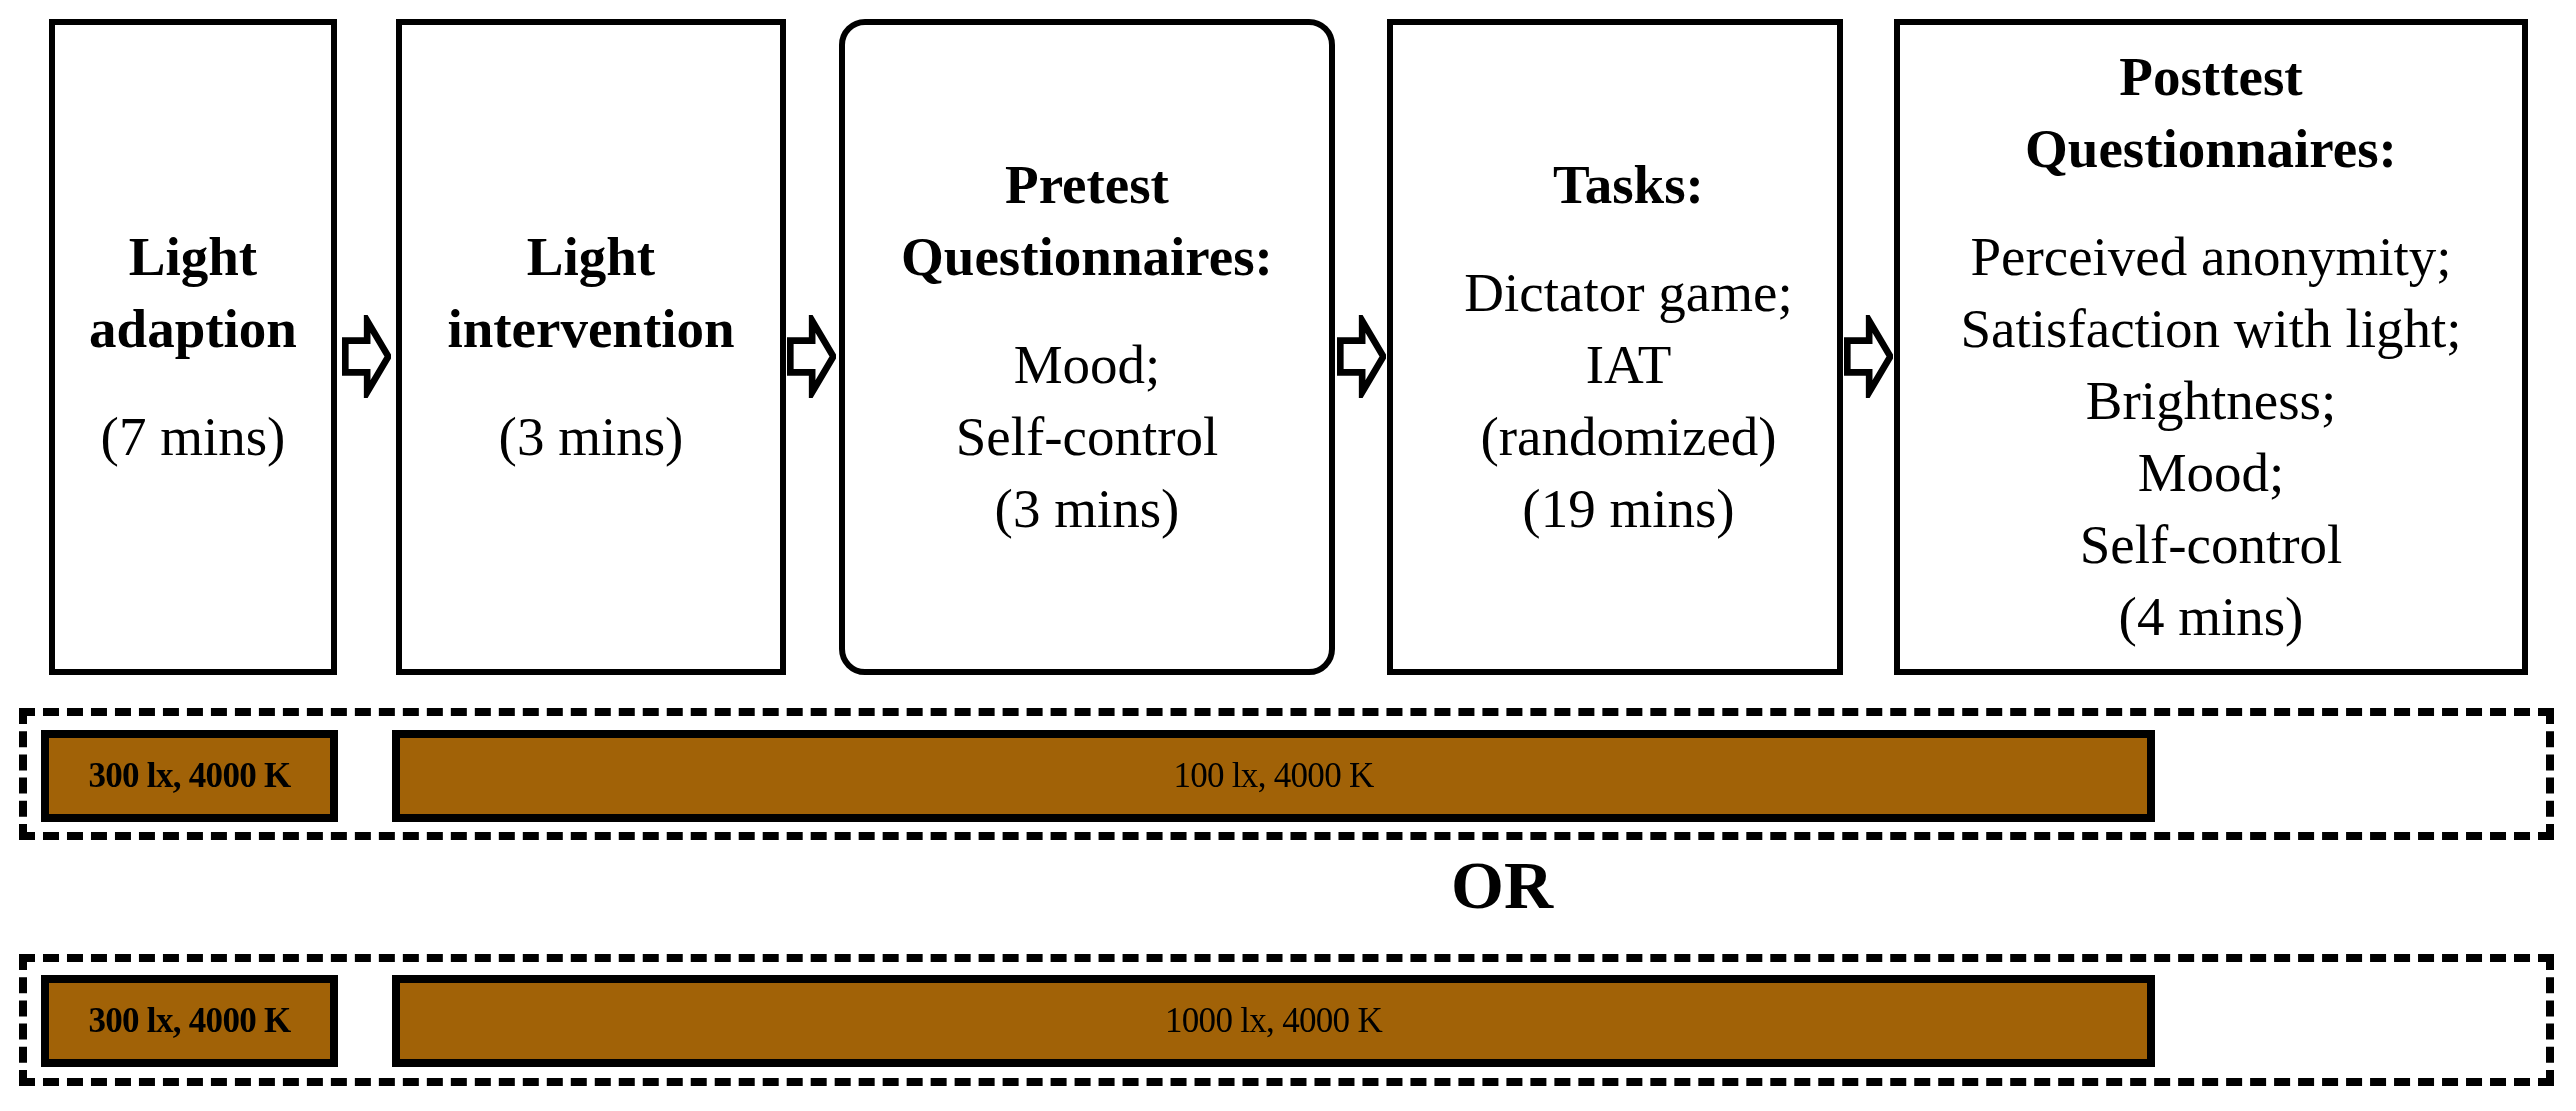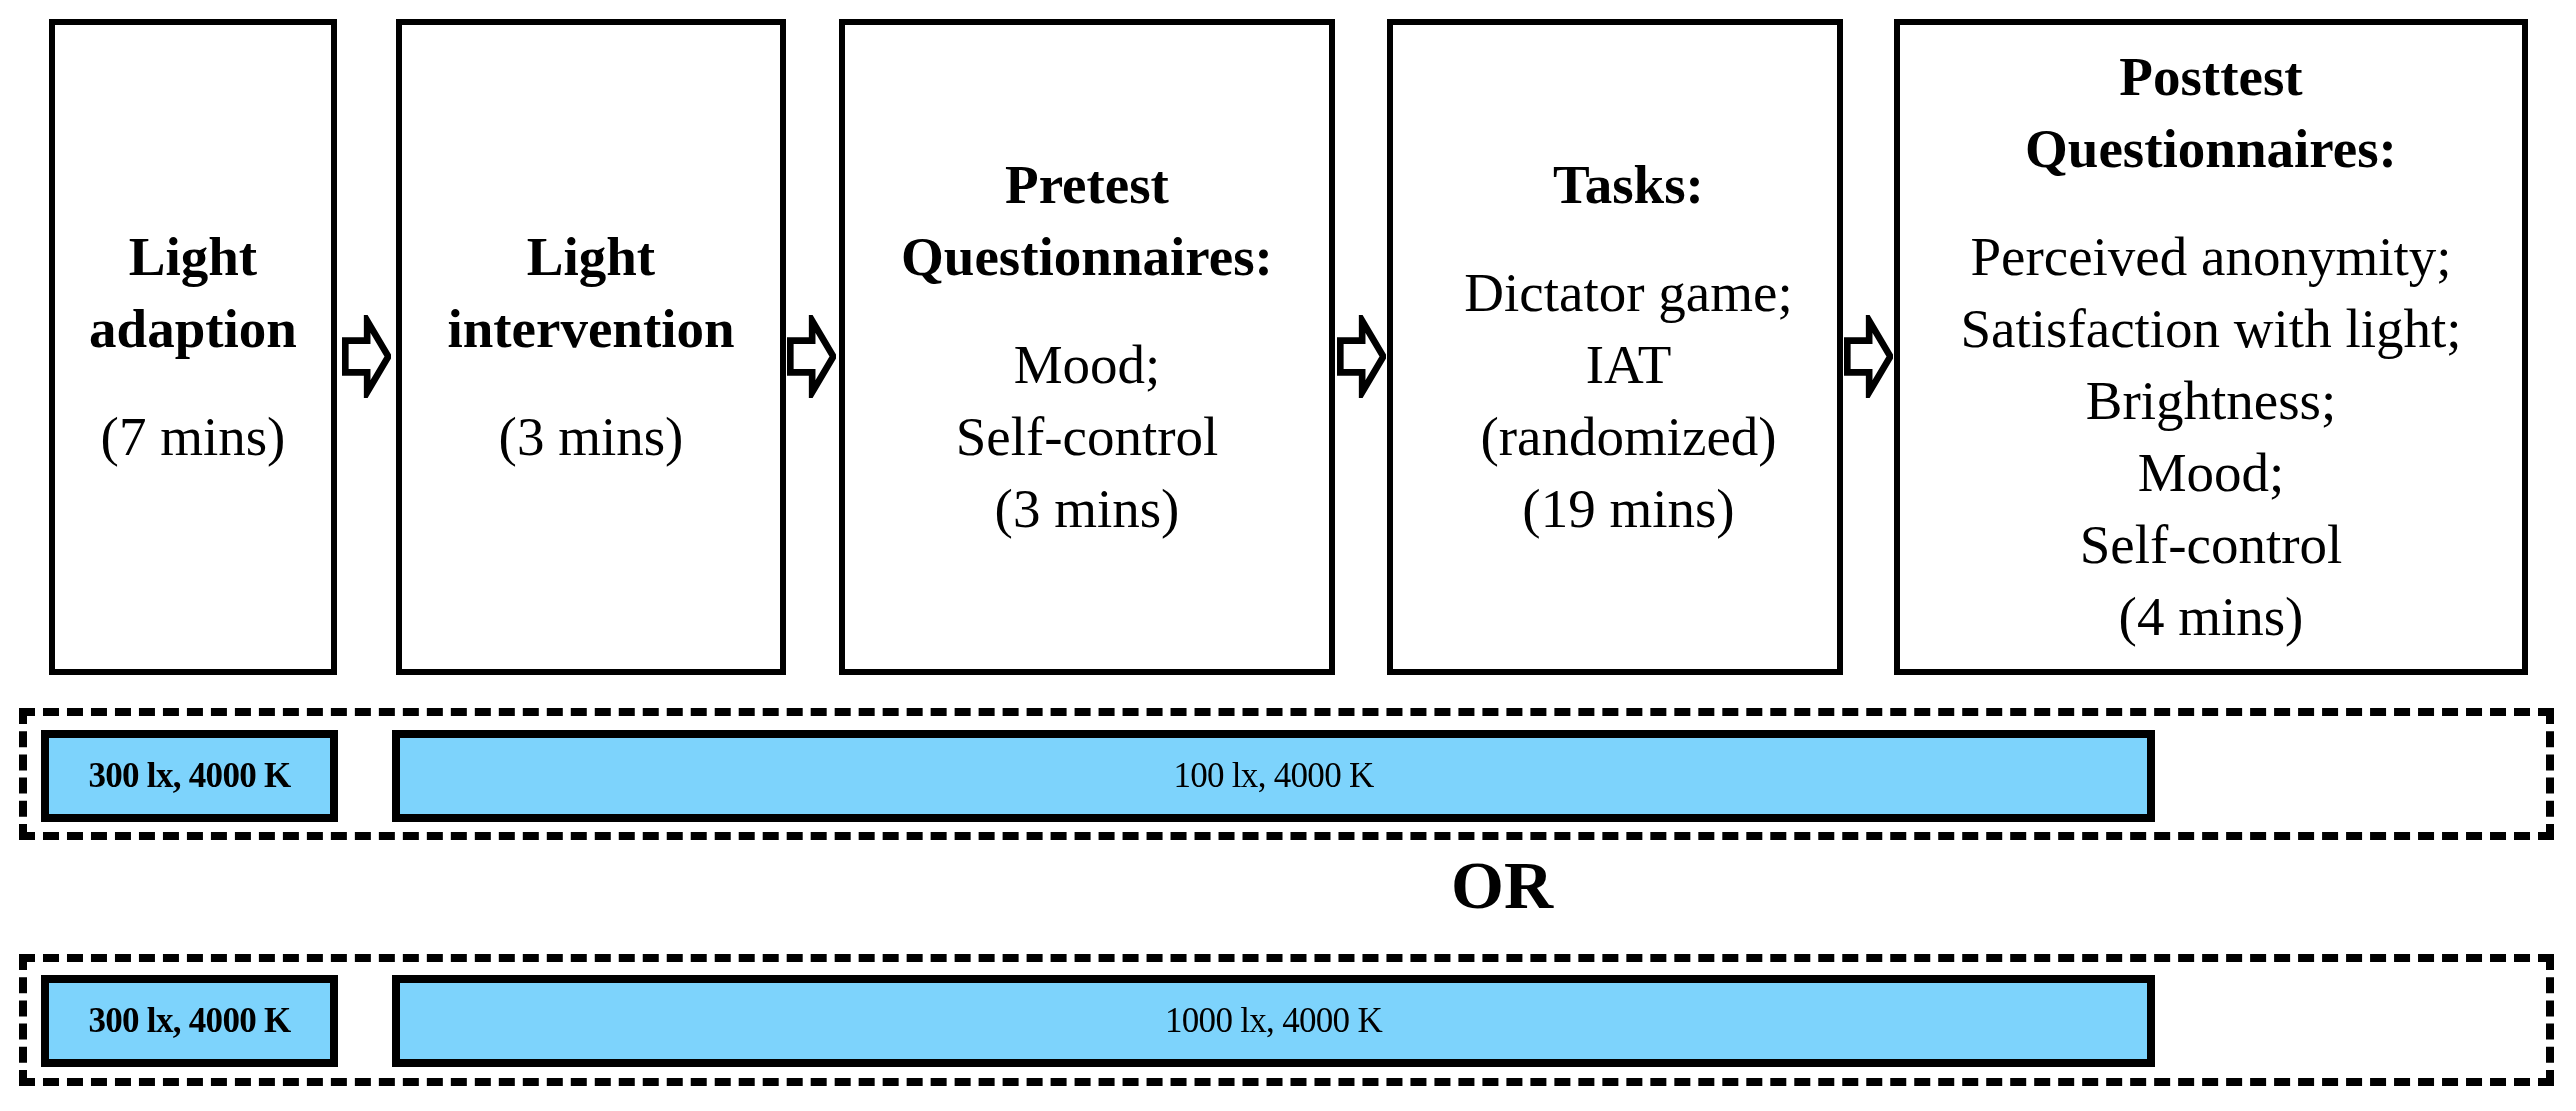--- a/index.html
+++ b/index.html
@@ -36,21 +36,21 @@
   .flow-box .heading {
     font-weight: bold;
     white-space: pre-line;
   }
   .flow-box .body {
     font-weight: normal;
     white-space: pre-line;
   }
   .box-1 { left: 49px;   width: 288px; }
   .box-2 { left: 396px;  width: 390px; }
-  .box-3 { left: 839px; width: 496px; }
+  .box-3 { left: 839px; width: 496px; border-radius: 26px; }
   .box-4 { left: 1387px; width: 456px; padding-left: 27px; }
   .box-5 { left: 1894px; width: 634px; }
 
   .flow-arrow {
     position: absolute;
     top: 315px;
     width: 49px;
     height: 83px;
   }
   .arrow-1 { left: 342px;  }
@@ -69,21 +69,21 @@
     background: #ffffff;
   }
   .group-1 { top: 708px; }
   .group-2 { top: 954px; }
 
   .condition-box {
     position: absolute;
     height: 92px;
     box-sizing: border-box;
     border: 8px solid #000000;
-    background: #7dd3fc;
+    background: #a16207;
     display: flex;
     align-items: center;
     justify-content: center;
     text-align: left;
   }
   .adaptation-box {
     left: 41px;
     width: 297px;
     font-size: 35px;
     font-weight: bold;

